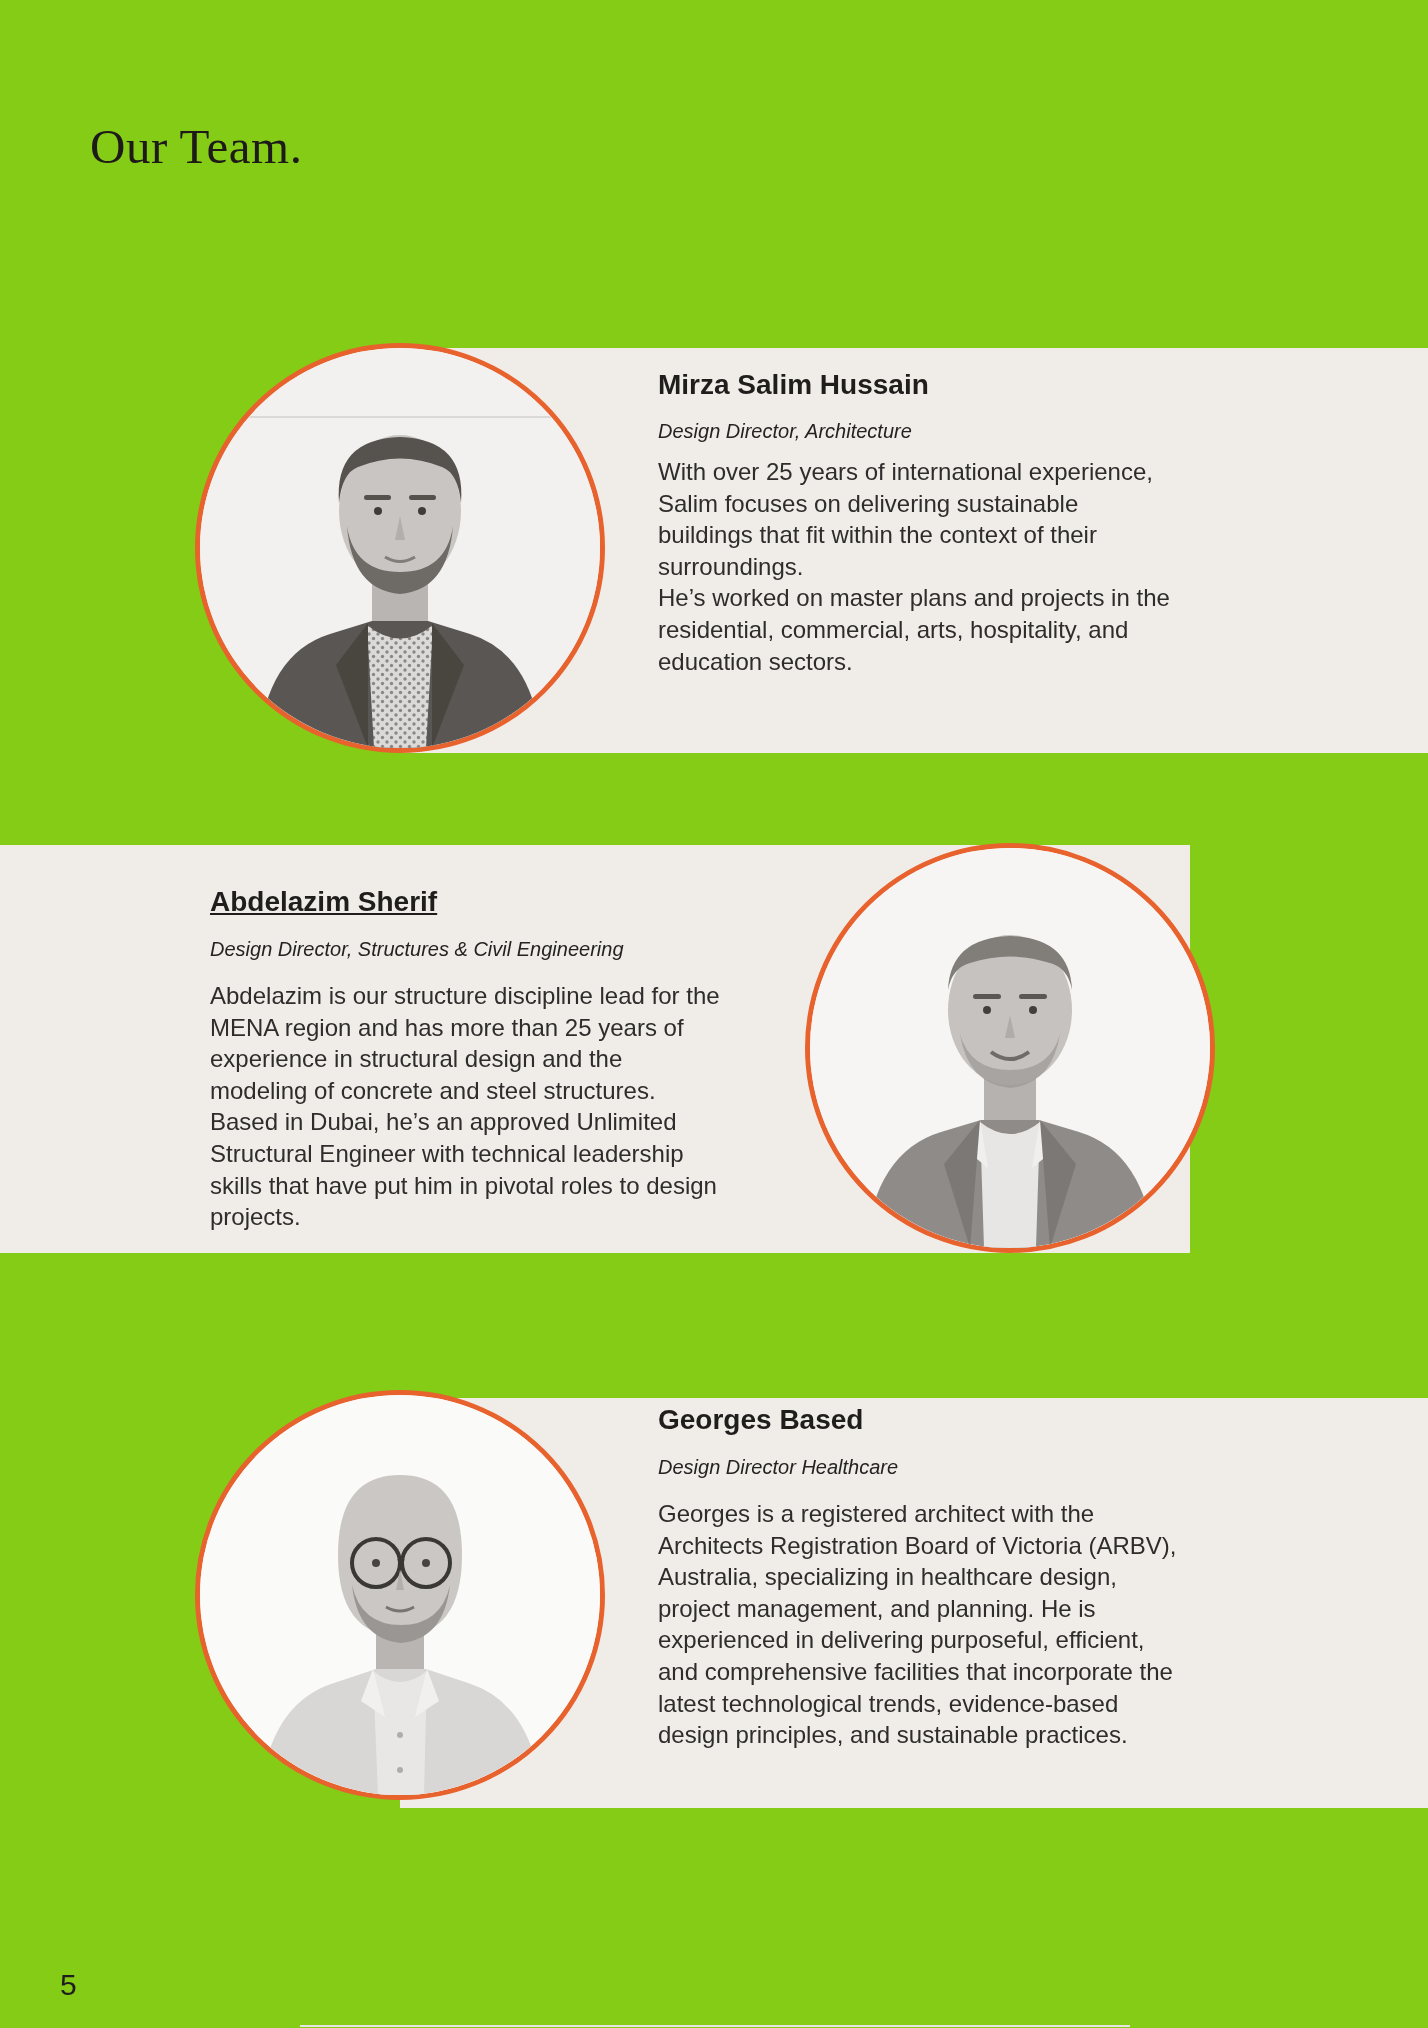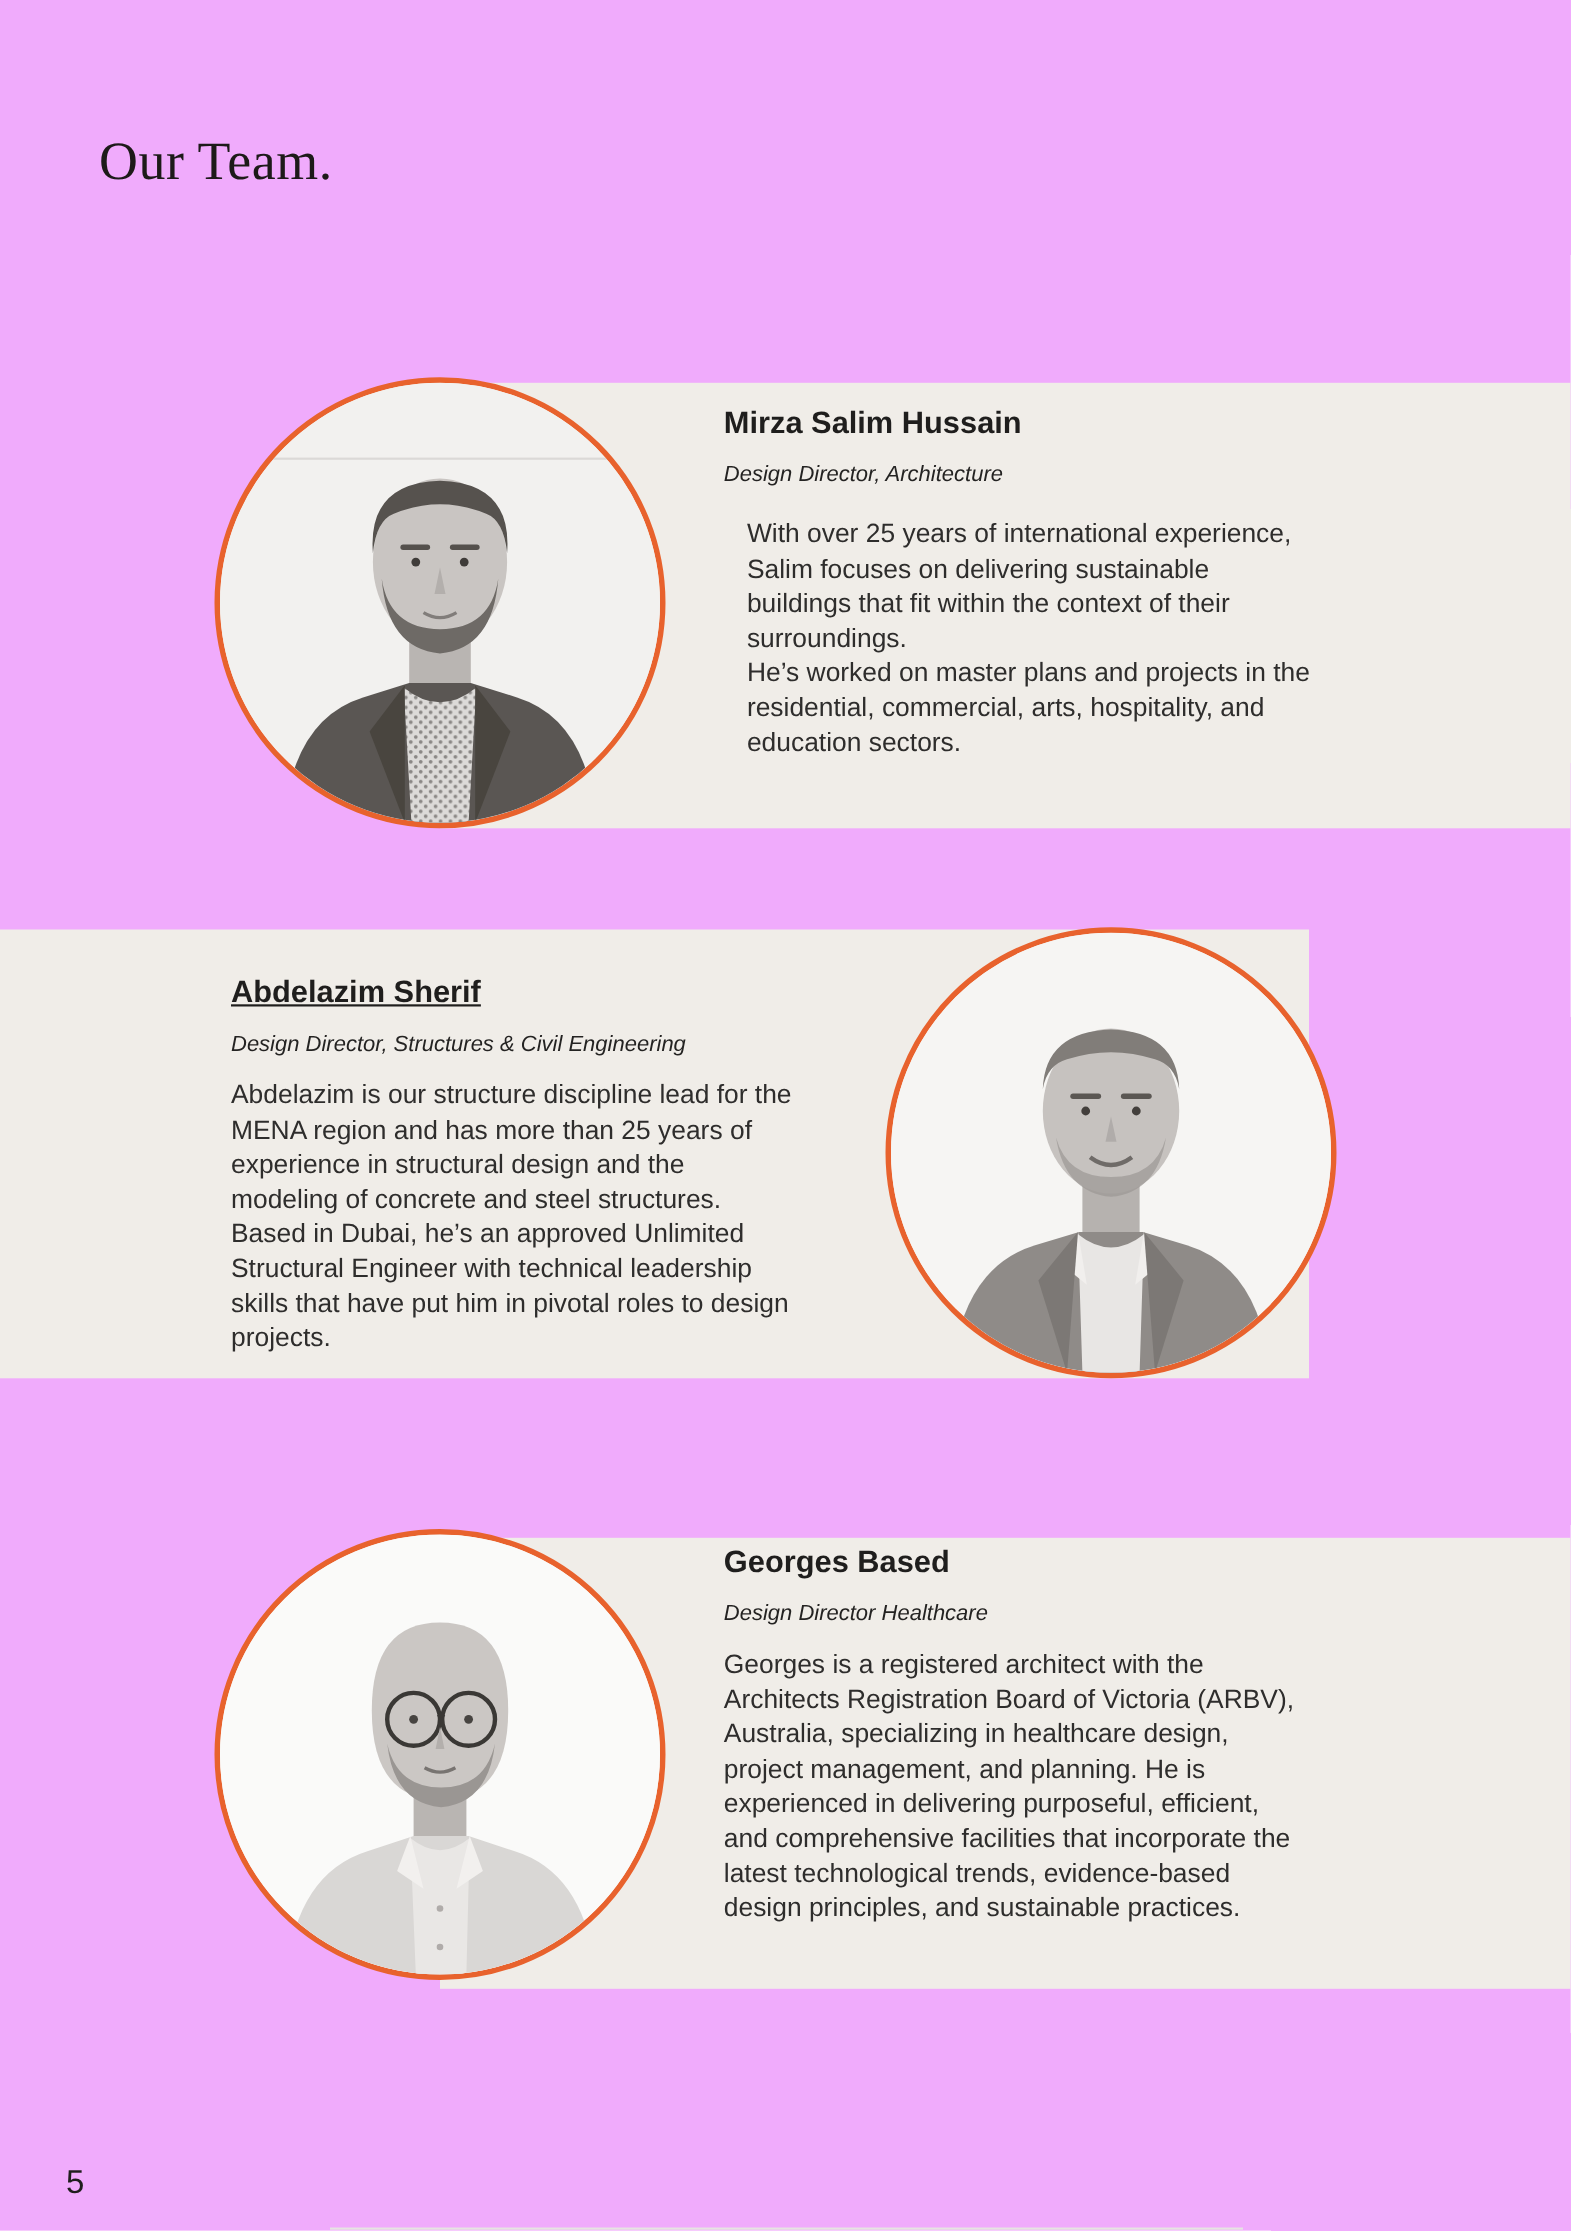--- a/index.html
+++ b/index.html
@@ -4,21 +4,21 @@
 <style>
   :root{
     --accent:#E8622D;
     --band:#F0EDE8;
     --ink:#1C1C1C;
   }
   html,body{margin:0;padding:0;background:#ffffff;}
   .page{
     position:relative;
     width:1428px;height:2028px;
-    background:#f0abfc;
+    background:#84cc16;
     overflow:hidden;
     font-family:"Liberation Sans", sans-serif;
     color:var(--ink);
   }
   .page-title{
     position:absolute;left:90px;top:118px;
     font-family:"Liberation Serif", serif;
     font-size:49px;font-weight:400;color:#1d1a19;
     letter-spacing:0.5px;
   }
@@ -49,21 +49,21 @@
   }
   .member-bio{
     position:absolute;
     font-size:24px;color:#2e2d2c;
     line-height:31.6px;
     white-space:pre-line;
     width:680px;
   }
   .name1{left:658px;top:370px;}
   .title1{left:658px;top:420px;}
-  .bio1{left:658px;top:470px;margin-left:21px;}
+  .bio1{left:658px;top:456px;}
   .name2{left:210px;top:887px;text-decoration:underline;}
   .title2{left:210px;top:938px;}
   .bio2{left:210px;top:980px;}
   .name3{left:658px;top:1405px;}
   .title3{left:658px;top:1456px;}
   .bio3{left:658px;top:1498px;}
   .page-number{
     position:absolute;left:60px;top:1968px;
     font-size:30px;color:#1f1e1d;
   }

